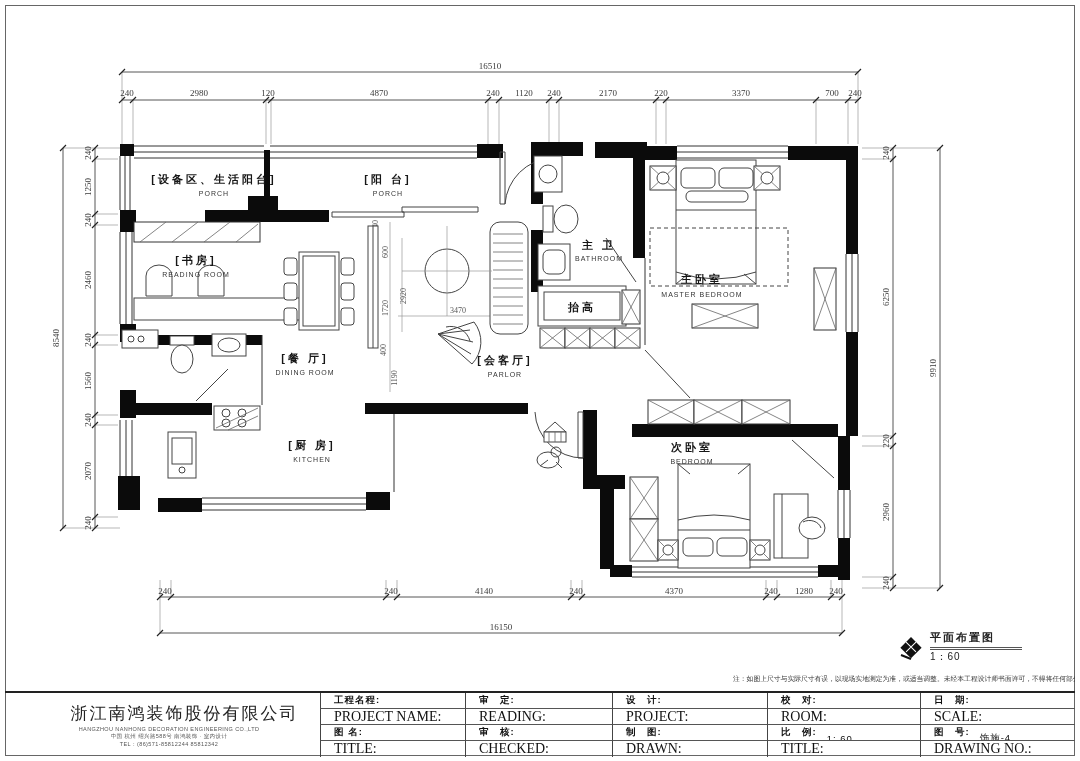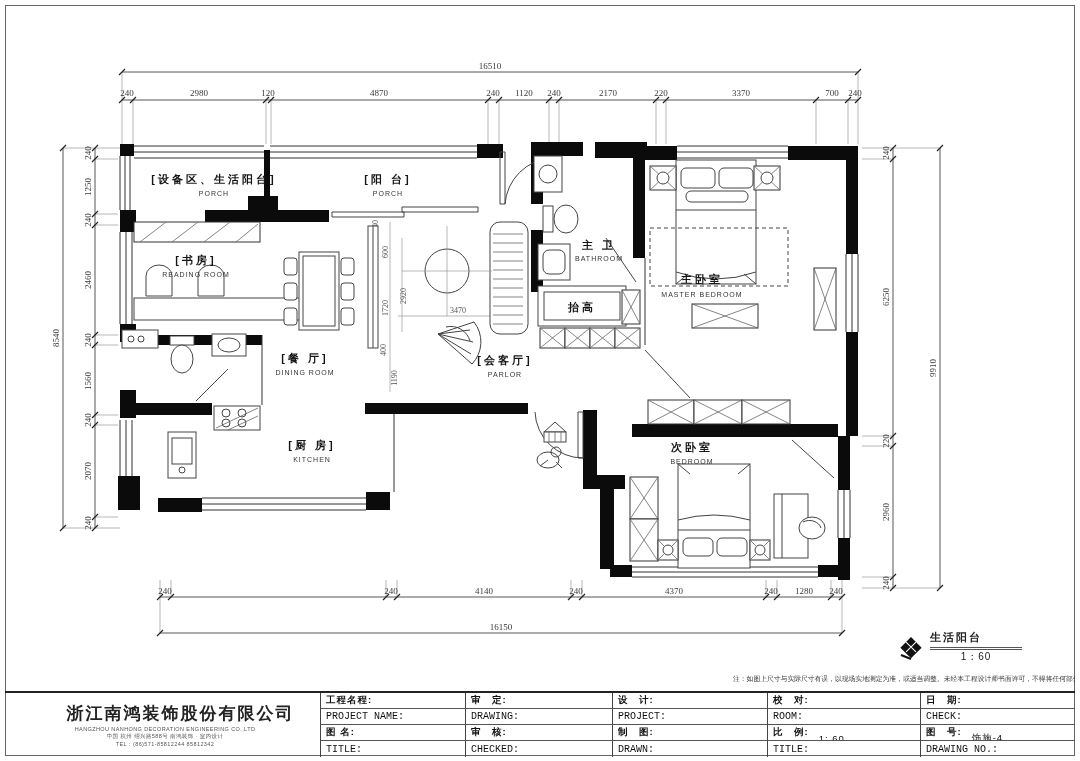--- a/index.html
+++ b/index.html
@@ -14,33 +14,33 @@
   .tn{stroke:#333;stroke-width:1;fill:none;}
   .ext{stroke:#999;stroke-width:.7;fill:none;}
   .chain{stroke:#444;stroke-width:.9;fill:none;}
   .tick{stroke:#222;stroke-width:1.2;fill:none;}
   .fu{stroke:#444;stroke-width:1;fill:#fff;}
   .fuo{stroke:#444;stroke-width:1;fill:none;}
   .xb{stroke:#333;stroke-width:1;fill:#fff;}
   .hat{stroke:#666;stroke-width:.8;fill:none;}
   
   .tb{position:absolute;left:5px;top:691px;width:1070px;height:64px;border-top:2px solid #222;display:grid;grid-template-columns:315px 145px 147px 155px 153px 155px;grid-template-rows:16px 16px 16px 16px;font-size:9.5px;color:#111;}
-  .tb .cell{border-left:1px solid #444;border-bottom:1px solid #555;display:flex;align-items:center;padding-left:5px;white-space:nowrap;overflow:hidden;text-align:center;}
+  .tb .cell{border-left:1px solid #444;border-bottom:1px solid #555;display:flex;align-items:center;padding-left:13px;white-space:nowrap;overflow:hidden;text-align:center;}
   .tb .cell.last{border-bottom:none;}
   .tb .cn-row{font-weight:bold;letter-spacing:1px;}
-  .tb .en-row{font-size:10px;letter-spacing:0;font-family:Liberation Mono, monospace;}
+  .tb .en-row{font-size:14px;letter-spacing:0;font-family:Liberation Serif, serif;}
   .tb .company{grid-row:1/5;border-left:none;display:flex;flex-direction:column;align-items:center;justify-content:center;border-bottom:none;}
-  .tb .company .nm{font-size:17px;font-weight:bold;letter-spacing:2px;color:#222;margin-left:31px;}
+  .tb .company .nm{font-size:17px;font-weight:normal;letter-spacing:2px;color:#222;margin-left:31px;}
   .tb .company .sub{font-size:5.5px;color:#555;letter-spacing:.4px;margin-top:1px;}
   .tb .val{margin-left:10px;font-weight:normal;margin-top:12px;}
   .note{position:absolute;left:733px;top:674px;width:342px;font-size:6.8px;color:#333;white-space:nowrap;overflow:hidden;}
   .stamp{position:absolute;left:898px;top:628px;width:130px;height:36px;}
   .stamp .seal{position:absolute;left:0;top:6px;}
   .stamp .ttl{position:absolute;left:32px;top:2px;font-size:11px;font-weight:bold;letter-spacing:2px;color:#222;border-bottom:3px double #555;padding-bottom:2px;width:92px;}
-  .stamp .sc{position:absolute;left:32px;top:22px;width:92px;text-align:center;font-size:10px;color:#222;letter-spacing:1px;}
+  .stamp .sc{position:absolute;left:32px;top:22px;width:92px;text-align:left;font-size:10px;color:#222;letter-spacing:1px;}
 </style>
 </head>
 <body>
 
 
 
 <div class="page-border"></div>
 
 <svg width="1080" height="690" viewBox="0 0 1080 690">
 
@@ -347,21 +347,21 @@
   </g>
 </svg>
 
 
 <div class="stamp">
   <svg class="seal" width="26" height="26">
     <rect x="6" y="6" width="15" height="15" fill="#111" transform="rotate(45 13 13)"></rect>
     <path d="M6 13L20 13 M13 6L13 20" stroke="#fff" stroke-width="1" transform="rotate(45 13 13)"></path>
     <path d="M3 21l10 4" stroke="#111" stroke-width="2"></path>
   </svg>
-  <div class="ttl">生活阳台</div>
+  <div class="ttl">平面布置图</div>
   <div class="sc">1：60</div>
 </div>
 
 
 <div class="note">注：如图上尺寸与实际尺寸有误，以现场实地测定为准，或适当调整。未经本工程设计师书面许可，不得将任何部分翻印。</div>
 
 
 <div class="tb">
   <div class="cell company">
     <div class="nm">浙江南鸿装饰股份有限公司</div>
@@ -370,24 +370,24 @@
     <div class="sub">TEL：(86)571-85812244  85812342</div>
   </div>
 
   <div class="cell cn-row">工程名程:</div>
   <div class="cell cn-row">审　定:</div>
   <div class="cell cn-row">设　计:</div>
   <div class="cell cn-row">校　对:</div>
   <div class="cell cn-row">日　期:</div>
 
   <div class="cell en-row">PROJECT NAME:</div>
-  <div class="cell en-row">DRAWING:</div>
+  <div class="cell en-row">READING:</div>
   <div class="cell en-row">PROJECT:</div>
   <div class="cell en-row">ROOM:</div>
-  <div class="cell en-row">CHECK:</div>
+  <div class="cell en-row">SCALE:</div>
 
   <div class="cell cn-row">图 名:</div>
   <div class="cell cn-row">审　核:</div>
   <div class="cell cn-row">制　图:</div>
   <div class="cell cn-row">
     <span>比　例:</span>
     <span class="val">1: 60</span>
   </div>
   <div class="cell cn-row">
     <span>图　号:</span>

